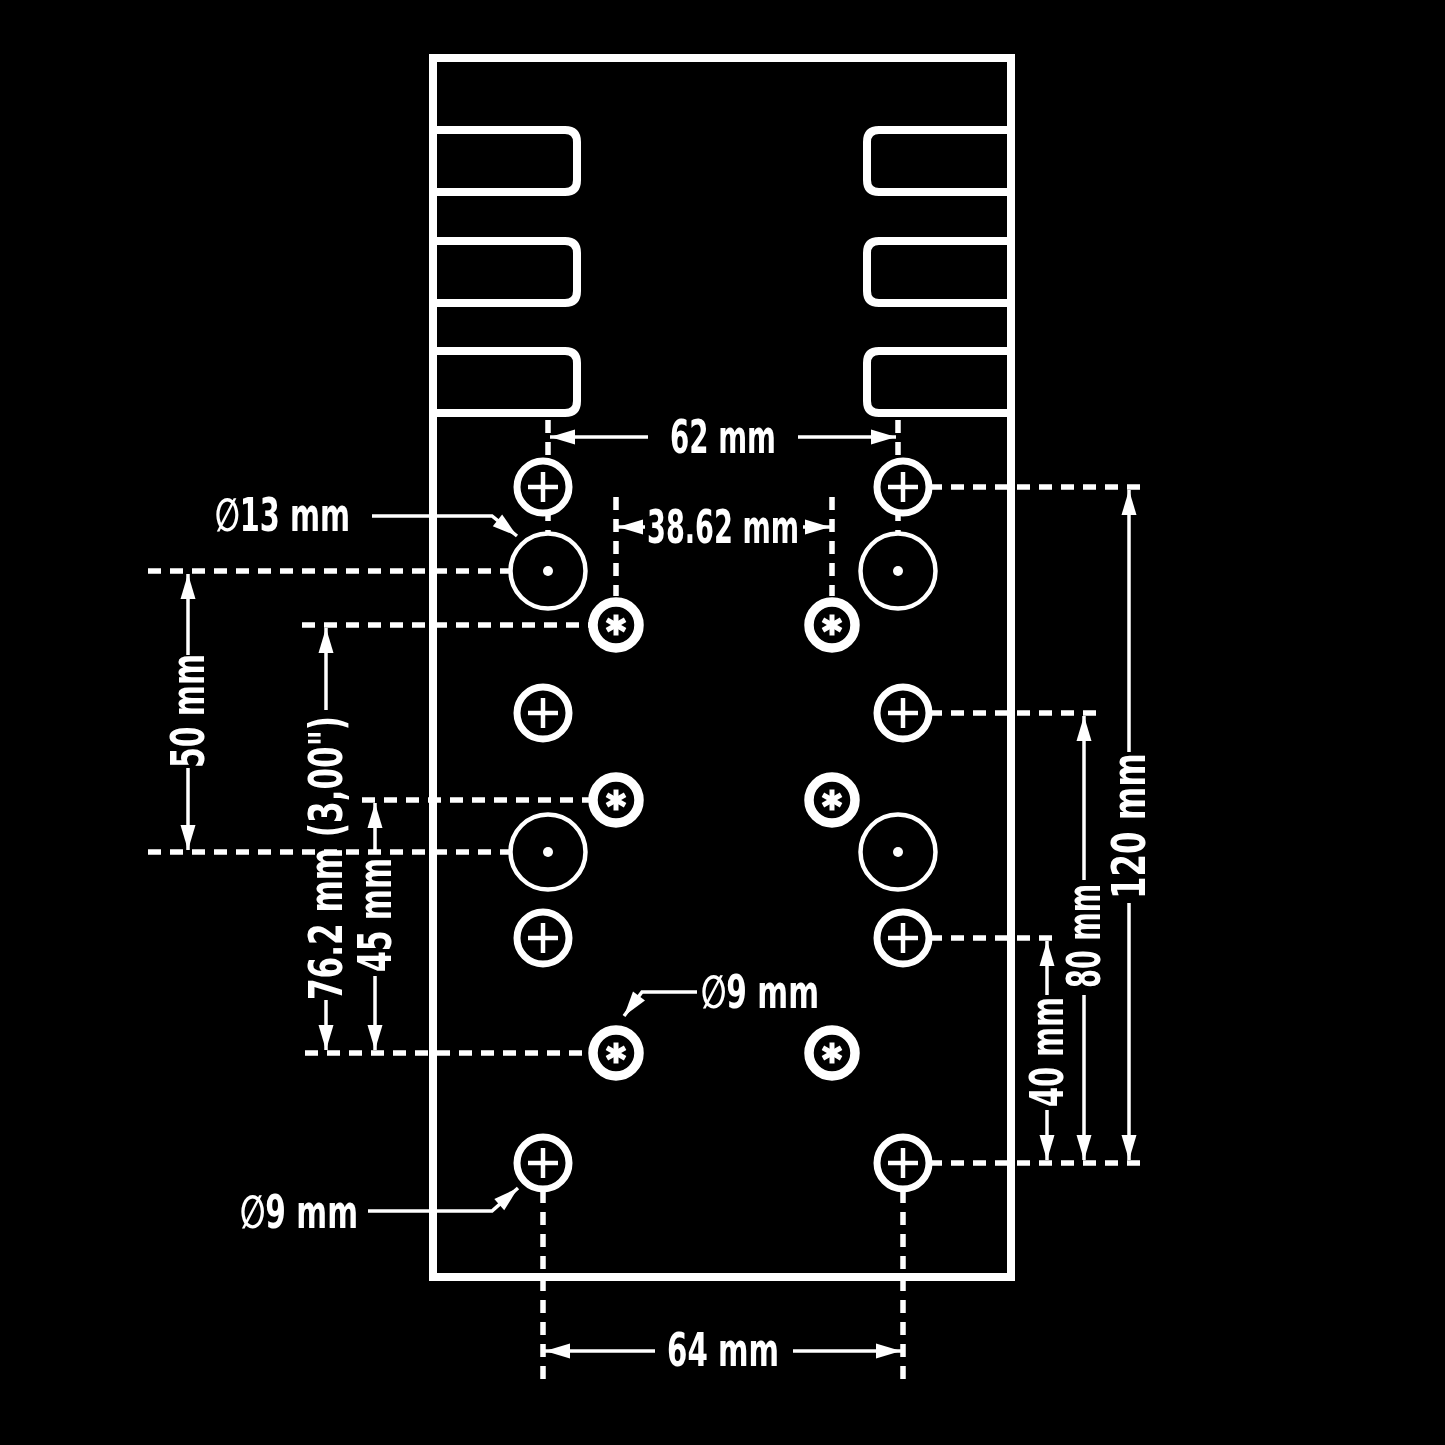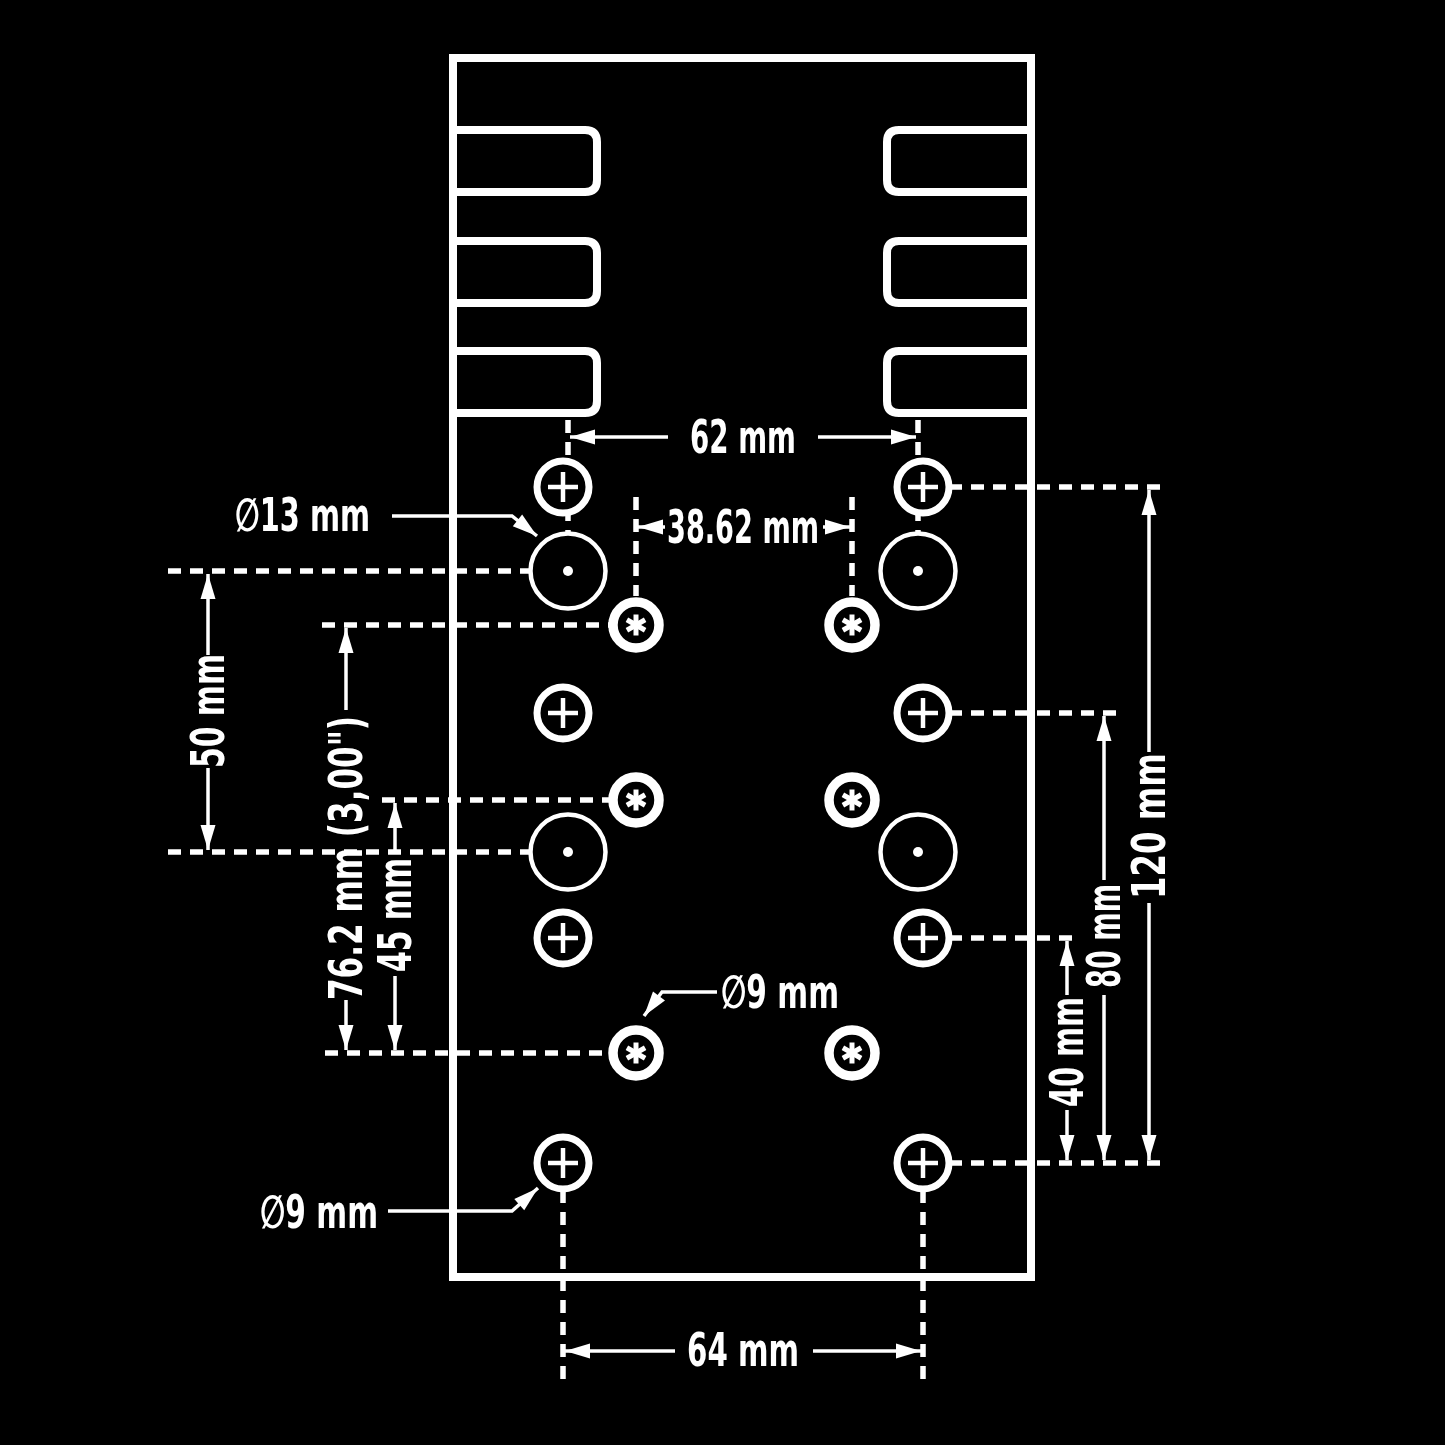--- a/index.html
+++ b/index.html
@@ -1,17 +1,17 @@
 <!DOCTYPE html>
 <html style="--bg: #000000; --ink: #ffffff;"><head>
 <meta charset="utf-8">
 <style>
   :root{ --bg:#000000; --ink:#ffffff; }
   html,body{margin:0;padding:0;background:var(--bg);}
-  .stage{width:1269px;height:1445px;background:var(--bg);position:relative;overflow:hidden;margin-left:20px;}
+  .stage{width:1269px;height:1445px;background:var(--bg);position:relative;overflow:hidden;}
   svg{display:block;}
   svg text{
     font-family:"DejaVu Sans", sans-serif;
     font-weight:bold;
     font-size:46px;
     fill:var(--ink);
   }
   .outline{fill:none;stroke:var(--ink);stroke-width:8;}
   .slot{fill:none;stroke:var(--ink);stroke-width:8;}
   .ext{stroke:var(--ink);stroke-width:5.5;stroke-dasharray:13 9;fill:none;}

